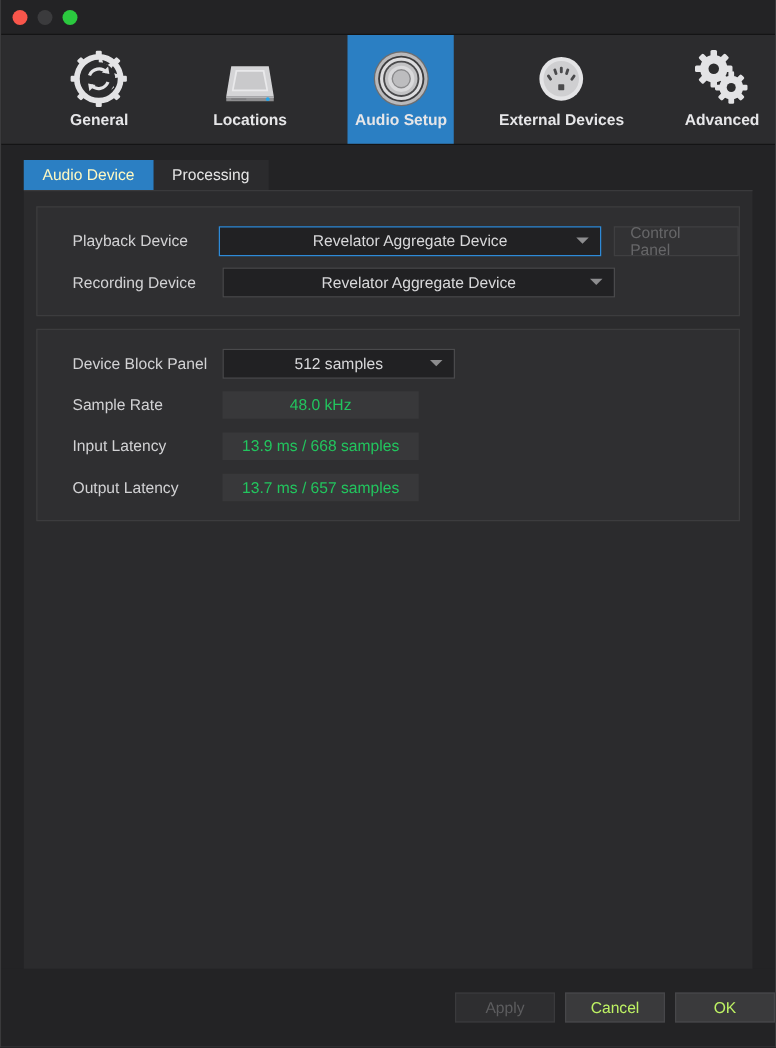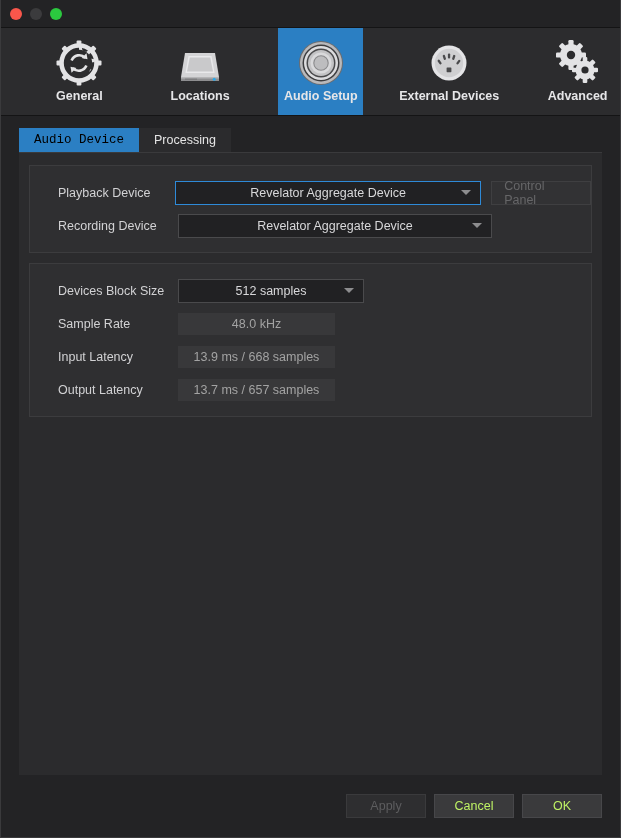--- a/index.html
+++ b/index.html
@@ -114,22 +114,21 @@
     padding: 0 15px;
     display: flex;
     align-items: center;
     font-size: 12.5px;
     color: #e5e5e5;
     cursor: default;
     white-space: nowrap;
   }
   .tab.active {
     background: #2b7fc3;
-    color: #000000;
-    font-family: Liberation Mono, monospace;
+    color: #fef9c3;
   }
   .tab.inactive { background: #2b2b2d; }
 
   #content {
     flex: 1 1 auto;
     background: #2b2b2d;
     border-top: 1px solid #3a3a3c;
     padding: 12px 10px 10px 10px;
     display: flex;
     flex-direction: column;
@@ -181,21 +180,21 @@
   .select.small { width: 186px; }
 
   .readonly {
     height: 22px;
     width: 157px;
     background: #38383a;
     display: flex;
     align-items: center;
     justify-content: center;
     font-size: 12.5px;
-    color: #a3a3a3;
+    color: #22c55e;
   }
   .readonly.lg { width: 157px; }
 
   .ctlbtn {
     margin-left: 10px;
     height: 24px;
     padding: 0 12px;
     background: #323234;
     border: 1px solid #3f3f41;
     display: flex;
@@ -207,21 +206,20 @@
   }
 
   
   #footer {
     flex: 0 0 62px;
     height: 62px;
     background: #232325;
     display: flex;
     align-items: center;
     justify-content: flex-end;
-    padding-right: 18px;
     gap: 8px;
   }
   .fbtn {
     width: 80px;
     height: 24px;
     display: flex;
     align-items: center;
     justify-content: center;
     font-size: 12.5px;
     background: #3a3a3c;
@@ -406,21 +404,21 @@
           <div class="select wide">
             <span>Revelator Aggregate Device</span>
             <span class="caret"></span>
           </div>
         </div>
       </div>
 
       <div class="group">
 
         <div class="row">
-          <div class="rlabel">Devices Block Size</div>
+          <div class="rlabel">Device Block Panel</div>
           <div class="select small">
             <span>512 samples</span>
             <span class="caret"></span>
           </div>
         </div>
 
         <div class="row">
           <div class="rlabel">Sample Rate</div>
           <div class="readonly">48.0 kHz</div>
         </div>

